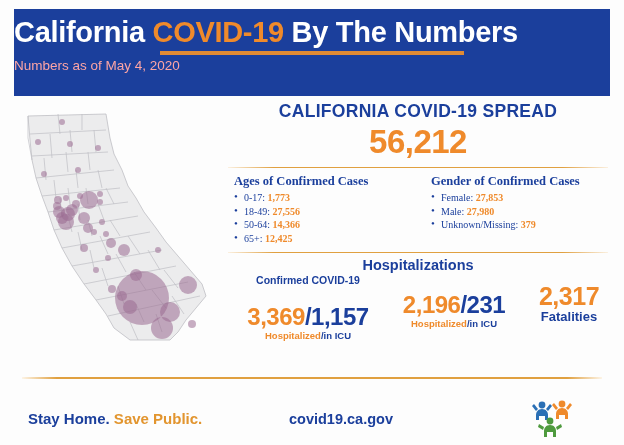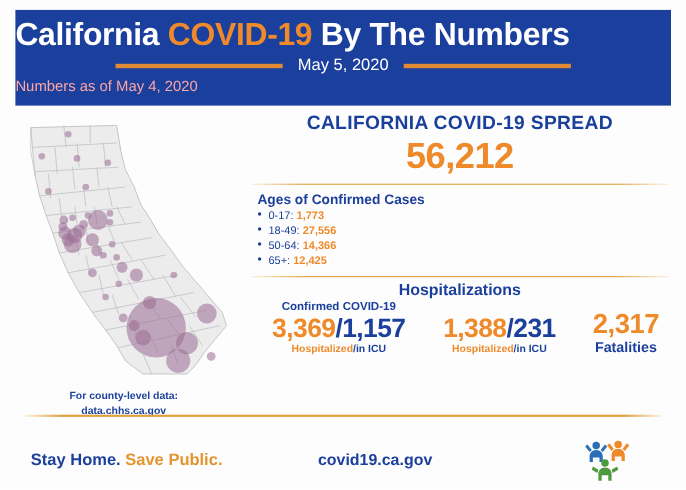--- a/index.html
+++ b/index.html
@@ -53,21 +53,21 @@
   .total-label{
     text-align:center;color:#1b3f9c;font-size:15px;font-weight:bold;
     margin-top:-1px;
   }
   .hr-thin{
     height:1.4px;background:linear-gradient(to right,#fbf0e0,#e0a040 12%,#e0a040 88%,#fbf0e0);
     margin:7px 6px 0 6px;
   }
 
   
-  .cols{display:flex;margin-top:6px;}
+  .cols{display:flex;margin-top:6px;font-family:Liberation Serif, serif;}
   .col{flex:1;padding-left:12px;box-sizing:border-box;}
   .col.gender{padding-left:14px;}
   .col-head{
     color:#1b3f9c;font-size:12.5px;font-weight:bold;margin-bottom:2px;
   }
   .bullets{list-style:none;margin:0;padding:0;}
   .bullets li{
     color:#1b3f9c;font-size:10px;line-height:13.4px;
     position:relative;padding-left:10px;white-space:nowrap;
   }
@@ -75,27 +75,27 @@
     content:"\2022";position:absolute;left:0;top:-1px;
     color:#1b3f9c;font-size:11px;
   }
   .bullets .val{color:#ef8a2b;font-weight:bold;}
 
   
   .hosp-title{
     text-align:center;color:#1b3f9c;font-size:14.5px;font-weight:bold;
     margin-top:4px;
   }
-  .hosp-row{display:flex;align-items:flex-end;margin-top:1px;}
+  .hosp-row{display:flex;align-items:flex-start;margin-top:1px;}
   .hosp-block{flex:0 0 auto;text-align:center;}
   .hosp-block.confirmed{width:152px;margin-left:10px;}
   .hosp-block.suspected{width:140px;}
   .hosp-block.fatal{width:86px;margin-left:2px;padding-top:9px;}
   .hosp-head{color:#1b3f9c;font-size:10.5px;font-weight:bold;white-space:nowrap;}
-  .hosp-nums{font-size:24px;font-weight:bold;line-height:27px;letter-spacing:-0.5px;white-space:nowrap;}
+  .hosp-nums{font-size:24px;font-weight:bold;line-height:27px;letter-spacing:-0.5px;white-space:nowrap;margin-top:17px;}
   .hosp-nums .o{color:#ef8a2b;}
   .hosp-nums .b{color:#1b3f9c;}
   .hosp-foot{font-size:9.5px;font-weight:bold;white-space:nowrap;}
   .hosp-foot .o{color:#ef8a2b;}
   .hosp-foot .b{color:#1b3f9c;}
   .fatal-num{color:#ef8a2b;font-size:25px;font-weight:bold;line-height:27px;letter-spacing:-0.5px;}
   .fatal-label{color:#1b3f9c;font-size:13px;font-weight:bold;margin-top:-1px;}
 
   
   .footer-rule{
@@ -143,21 +143,20 @@
 </style>
 </head>
 <body>
 
 <div class="page">
 
   <div class="header">
     <div class="header-title"><span>California </span><span class="accent">COVID-19</span><span> By The Numbers</span></div>
     <div class="header-sub-row">
       <div class="rule-orange"></div>
-      <div class="header-date">May 5, 2020</div>
       <div class="rule-orange"></div>
     </div>
     <div class="header-asof">Numbers as of May 4, 2020</div>
   </div>
 
   <div class="map-wrap">
     <svg viewBox="0 0 205 255" xmlns="http://www.w3.org/2000/svg">
       <g>
 
         <path d="M18 16 L96 14 L100 38 L104 54 L112 70 L118 86 L126 98 L134 112
@@ -252,58 +251,62 @@
           <circle cx="98" cy="158" r="3" fill="#9b6b92" fill-opacity="0.55"></circle>
           <circle cx="86" cy="170" r="3" fill="#9b6b92" fill-opacity="0.55"></circle>
           <circle cx="148" cy="150" r="3" fill="#9b6b92" fill-opacity="0.55"></circle>
           <circle cx="88" cy="48" r="3" fill="#9b6b92" fill-opacity="0.55"></circle>
           <circle cx="52" cy="22" r="3" fill="#9b6b92" fill-opacity="0.55"></circle>
           <circle cx="56" cy="98" r="3" fill="#9b6b92" fill-opacity="0.55"></circle>
           <circle cx="84" cy="132" r="3" fill="#9b6b92" fill-opacity="0.55"></circle>
         </g>
     </svg>
   </div>
-  <div class="map-caption">
-    <div>For county-level data:</div>
-    <div>data.chhs.ca.gov</div>
-  </div>
 
   <div class="right">
 
     <div class="spread-title">CALIFORNIA COVID-19 SPREAD</div>
     <div class="total-number">56,212</div>
 
     <div class="hr-thin"></div>
 
     <div class="cols">
       <div class="col ages">
         <div class="col-head">Ages of Confirmed Cases</div>
         <ul class="bullets">
           <li><span>0-17:</span> <span class="val">1,773</span></li>
           <li><span>18-49:</span> <span class="val">27,556</span></li>
           <li><span>50-64:</span> <span class="val">14,366</span></li>
           <li><span>65+:</span> <span class="val">12,425</span></li>
         </ul>
       </div>
+      <div class="col gender">
+        <div class="col-head">Gender of Confirmed Cases</div>
+        <ul class="bullets">
+          <li><span>Female:</span> <span class="val">27,853</span></li>
+          <li><span>Male:</span> <span class="val">27,980</span></li>
+          <li><span>Unknown/Missing:</span> <span class="val">379</span></li>
+        </ul>
+      </div>
     </div>
 
     <div class="hr-thin"></div>
 
     <div class="hosp-title">Hospitalizations</div>
 
     <div class="hosp-row">
 
       <div class="hosp-block confirmed">
         <div class="hosp-head">Confirmed COVID-19</div>
         <div class="hosp-nums"><span class="o">3,369</span><span class="b">/</span><span class="b">1,157</span></div>
         <div class="hosp-foot"><span class="o">Hospitalized</span><span class="b">/</span><span class="b">in ICU</span></div>
       </div>
 
       <div class="hosp-block suspected">
-        <div class="hosp-nums"><span class="o">1,388</span><span class="b">/</span><span class="b">231</span></div>
+        <div class="hosp-nums"><span class="o">2,196</span><span class="b">/</span><span class="b">231</span></div>
         <div class="hosp-foot"><span class="o">Hospitalized</span><span class="b">/</span><span class="b">in ICU</span></div>
       </div>
 
       <div class="hosp-block fatal">
         <div class="fatal-num">2,317</div>
         <div class="fatal-label">Fatalities</div>
       </div>
 
     </div>
   </div>

